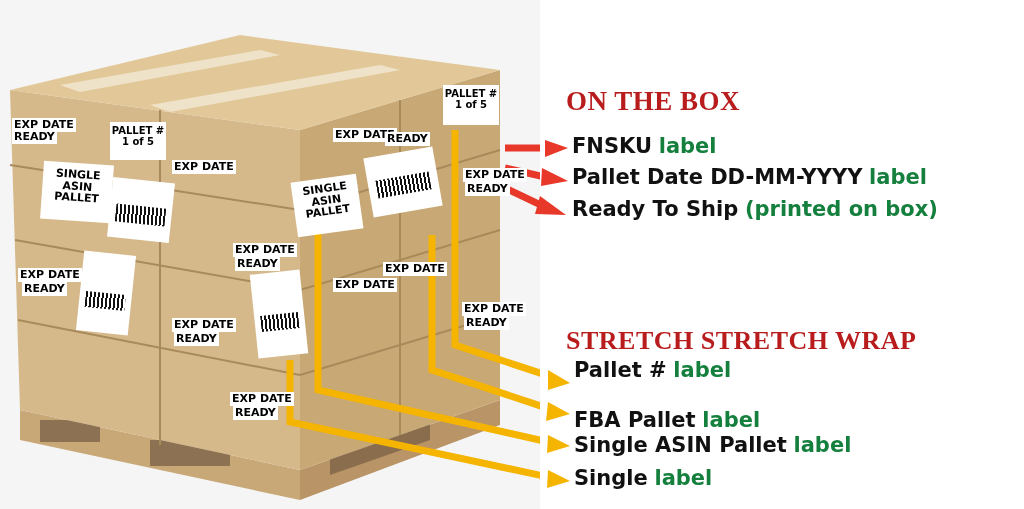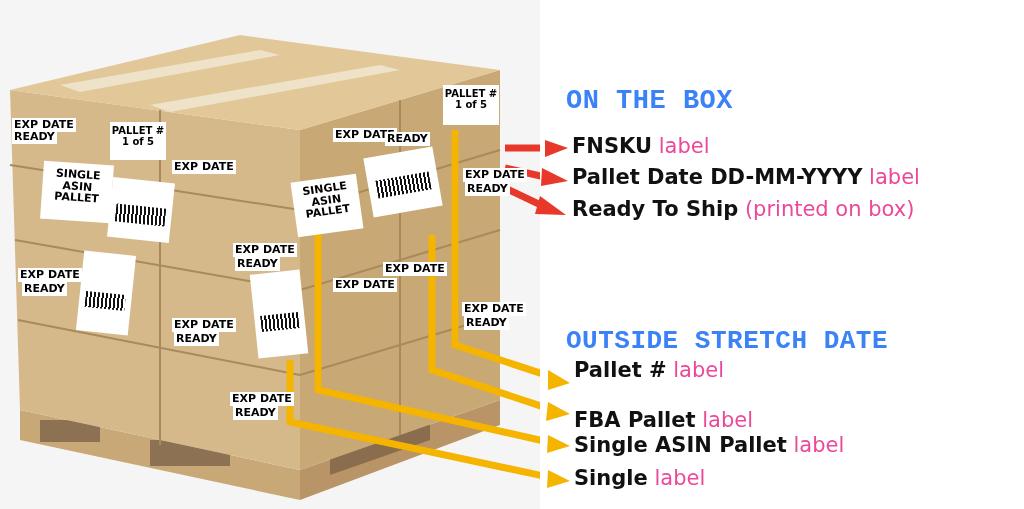--- a/index.html
+++ b/index.html
@@ -1,22 +1,22 @@
 <!DOCTYPE html>
 <html><head>
 <meta charset="utf-8">
 <style>
   html,body{margin:0;padding:0;}
   body{width:1024px;height:509px;position:relative;overflow:hidden;background:#ffffff;font-family:"DejaVu Sans","Liberation Sans",sans-serif;}
   .photo-bg{position:absolute;left:0;top:0;width:540px;height:509px;background:#f5f5f5;}
   svg.scene{position:absolute;left:0;top:0;}
-  .heading{position:absolute;font-weight:900;color:#3b82f6;letter-spacing:0.5px;font-family:Liberation Mono, monospace;}
+  .heading{position:absolute;font-weight:900;color:#b91c1c;letter-spacing:0.5px;font-family:Liberation Serif, serif;}
   .item{position:absolute;font-size:21px;color:#111;white-space:nowrap;font-family:"DejaVu Sans",sans-serif;}
   .item b{font-weight:bold;}
-  .item .light{font-weight:normal;color:#ec4899;}
+  .item .light{font-weight:bold;color:#15803d;}
   .lbl{position:absolute;background:#fff;color:#000;font-weight:900;text-align:center;font-family:"DejaVu Sans",sans-serif;line-height:1.05;}
   .small{font-size:11px;padding:1px 2px;}
 </style>
 </head>
 <body>
 
 <div class="photo-bg"></div>
 
 <svg class="scene" width="540" height="509" viewBox="0 0 540 509">
 
@@ -134,21 +134,21 @@
 </div>
 <div class="item" style="left:572px;top:165px;">
   <b>Pallet Date DD-MM-YYYY</b>
   <span class="light">label</span>
 </div>
 <div class="item" style="left:572px;top:197px;">
   <b>Ready To Ship</b>
   <span class="light">(printed on box)</span>
 </div>
 
-<div class="heading" style="left:566px;top:326px;font-size:26px;">OUTSIDE STRETCH DATE</div>
+<div class="heading" style="left:566px;top:326px;font-size:26px;">STRETCH STRETCH WRAP</div>
 
 <div class="item" style="left:574px;top:358px;">
   <b>Pallet #</b>
   <span class="light">label</span>
 </div>
 <div class="item" style="left:574px;top:400px;margin-top:8px;">
   <b>FBA Pallet</b>
   <span class="light">label</span>
 </div>
 <div class="item" style="left:574px;top:433px;">

